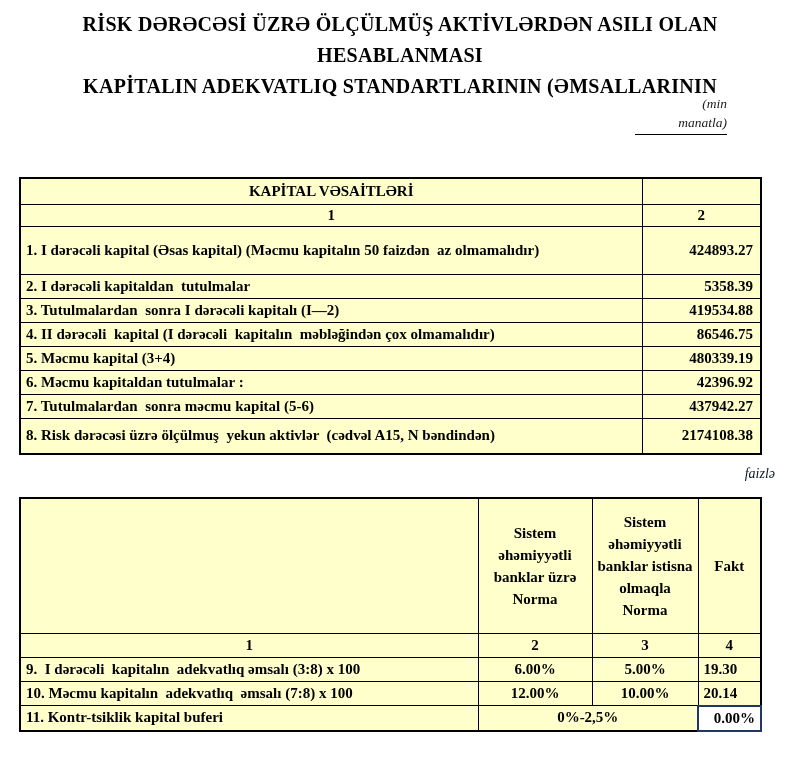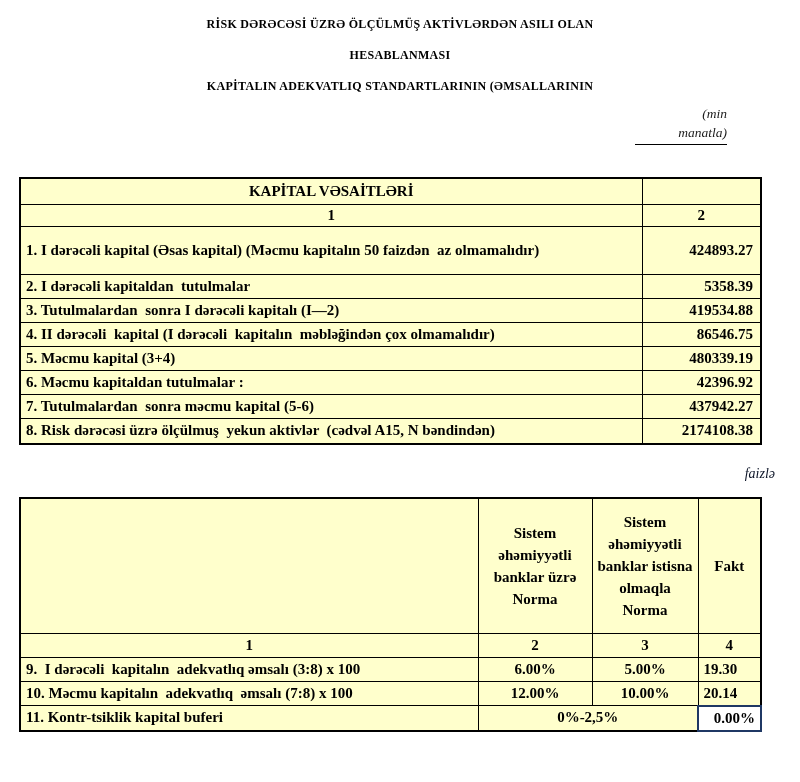--- a/index.html
+++ b/index.html
@@ -10,28 +10,28 @@
     background: #ffffff;
     font-family: "Liberation Serif", serif;
     color: #000;
     overflow: hidden;
   }
   
   .doc-title {
     padding-top: 9px;
     text-align: center;
     font-weight: bold;
-    font-size: 12px;
+    font-size: 20px;
     line-height: 31px;
     letter-spacing: 0.3px;
   }
   
   .unit-note-top {
     position: absolute;
-    top: 104px;
+    top: 94px;
     right: 73px;
     width: 92px;
     text-align: right;
     font-style: italic;
     font-size: 13.5px;
     line-height: 19px;
     padding-bottom: 2px;
     border-bottom: 1.5px solid #000;
     color: #1a1a1a;
   }
@@ -126,21 +126,21 @@
       <td class="value-cell">480339.19</td>
     </tr>
     <tr style="height:23px">
       <td class="label-cell">6. Məcmu kapitaldan tutulmalar :</td>
       <td class="value-cell">42396.92</td>
     </tr>
     <tr style="height:23px">
       <td class="label-cell">7. Tutulmalardan  sonra məcmu kapital (5-6)</td>
       <td class="value-cell">437942.27</td>
     </tr>
-    <tr style="height:26px">
+    <tr style="height:36px">
       <td class="label-cell">8. Risk dərəcəsi üzrə ölçülmuş  yekun aktivlər  (cədvəl A15, N bəndindən)</td>
       <td class="value-cell">2174108.38</td>
     </tr>
   </tbody>
     </table>
 
   <div class="unit-note-bottom">faizlə</div>
 
   <table class="grid t2">
     <colgroup>

